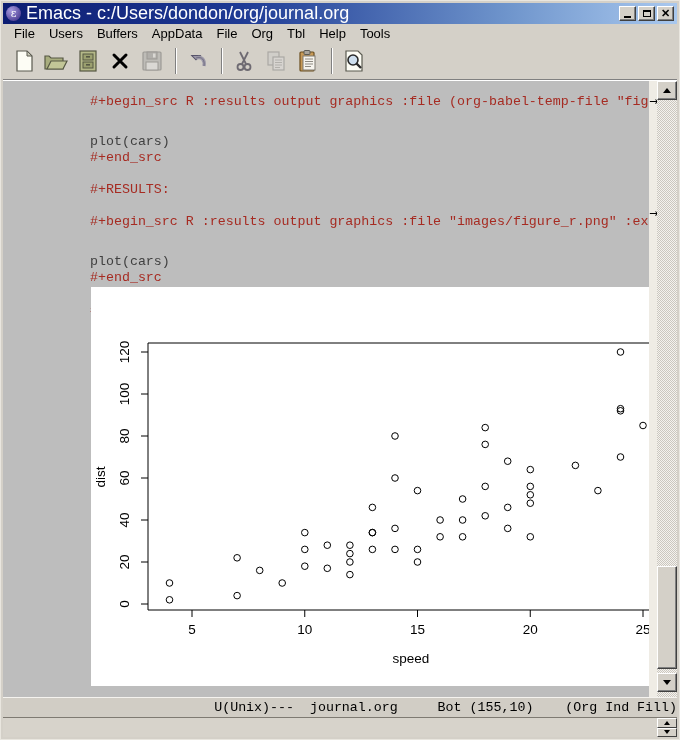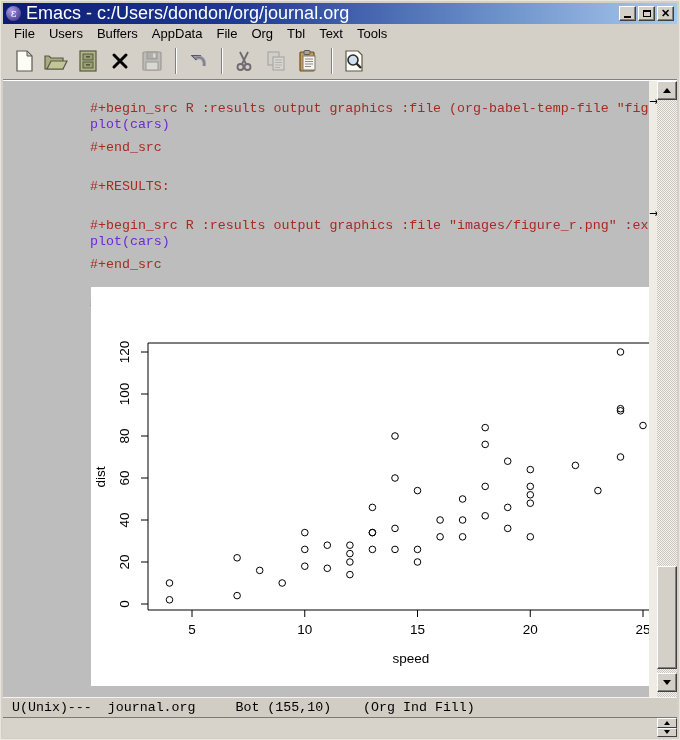--- a/index.html
+++ b/index.html
@@ -57,22 +57,22 @@
   .disabled { opacity:.45; filter:grayscale(1); }
   
   .main { position:absolute; left:3px; right:3px; top:81px; height:616px; background:#bdbdbd; }
   .buffer {
     position:absolute; left:0; top:0; width:646px; height:100%;
     padding-top:13px; overflow:hidden;
     font-family:"Liberation Mono","DejaVu Sans Mono",monospace;
     font-size:13.3px; line-height:16px;
   }
   .bufline { height:16px; padding-left:87px; white-space:pre; }
-  .face-meta  { color:#a62b22;margin-top:7px; }
-  .face-block { color:#6d28d9; }
+  .face-meta  { color:#a62b22; }
+  .face-block { color:#404040;margin-top:24px; }
   .face-link  { color:#3a5fcd; text-decoration:underline; }
   .face-plain { color:#000; }
   .cursor { display:inline-block; width:8px; height:14px; background:#000; vertical-align:-2px; }
   .fringe {
     position:absolute; left:646px; top:0; width:11px; height:100%;
     background:#efece5;
   }
   .trunc { position:absolute; left:0; width:11px; color:#000; font-size:11px; line-height:11px; font-family:"DejaVu Sans",sans-serif; }
   
   .plot-image { position:absolute; left:88px; top:206px; width:558px; height:399px; background:#ffffff; }
@@ -99,20 +99,21 @@
     border:1px solid; border-color:#fff #404040 #404040 #fff;
     box-shadow:inset -1px -1px 0 #808080;
   }
   
   .modeline {
     position:absolute; left:3px; right:3px; top:697px; height:21px;
     background:#d1cdc5; border-top:1px solid #f5f3ef; border-bottom:1px solid #7e7a72;
     font-family:"Liberation Mono","DejaVu Sans Mono",monospace;
     font-size:13.3px; line-height:19px; color:#000; white-space:pre; padding-left:9px;
     overflow:hidden;
+    text-align:right;
   }
   
   .echo { position:absolute; left:3px; right:3px; top:718px; height:19px; background:#d7d3cb; }
   .mini-sb { position:absolute; right:0; top:0; width:20px; height:19px; display:flex; flex-direction:column; }
   .mini-btn { flex:1; background:#d4d0c8; border:1px solid; border-color:#fff #404040 #404040 #fff;
     display:flex; align-items:center; justify-content:center; }
   .m-up   { width:0;height:0;border-left:3px solid transparent;border-right:3px solid transparent;border-bottom:4px solid #000; }
   .m-down { width:0;height:0;border-left:3px solid transparent;border-right:3px solid transparent;border-top:4px solid #000; }
 </style>
 </head>
@@ -137,21 +138,21 @@
   </div>
 
   <div class="menubar">
     <span class="menu-item">File</span>
     <span class="menu-item">Users</span>
     <span class="menu-item">Buffers</span>
     <span class="menu-item">AppData</span>
     <span class="menu-item">File</span>
     <span class="menu-item">Org</span>
     <span class="menu-item">Tbl</span>
-    <span class="menu-item">Text</span>
+    <span class="menu-item">Help</span>
     <span class="menu-item">Tools</span>
   </div>
 
   <div class="toolbar">
     <div class="tool-btn">
       <svg width="24" height="24" viewBox="0 0 24 24">
         <path d="M5 2 h10 l5 5 v15 h-15 z" fill="#fdfdf5" stroke="#5a5a50" stroke-width="1.2"></path>
         <path d="M15 2 v5 h5 z" fill="#c9c9b8" stroke="#5a5a50" stroke-width="1"></path>
       </svg>
     </div>

